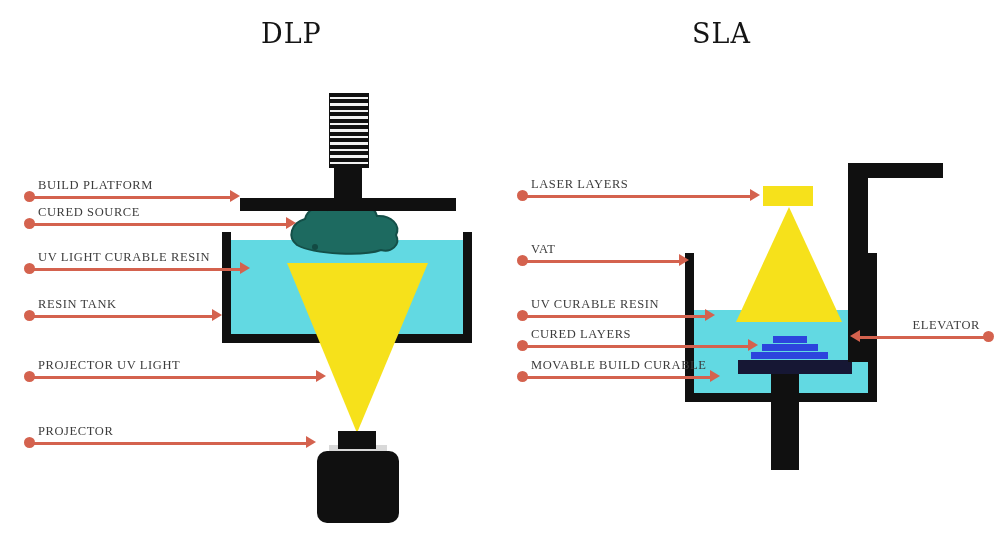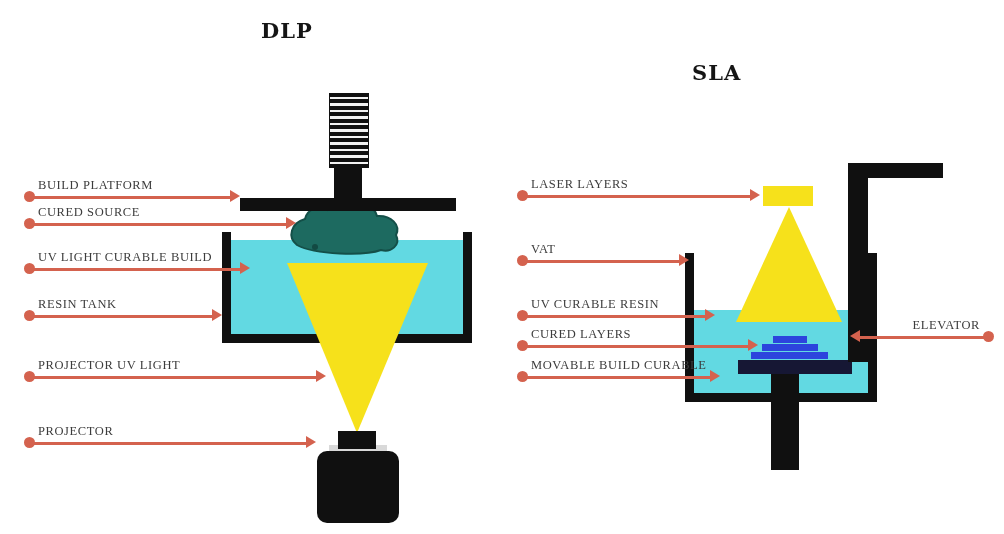--- a/index.html
+++ b/index.html
@@ -1,20 +1,20 @@
 <!DOCTYPE html>
 <html style="--accent-red: #d4624e; --resin-cyan: #62d9e2; --light-yellow: #f6e11b; --cured-teal: #1d6a60; --layers-blue: #2c44dd; --ink-black: #101010;"><head>
 <meta charset="utf-8">
 <style>
   html,body{margin:0;padding:0;}
   body{background:#ffffff;font-family:"Liberation Serif",serif;}
   #canvas{position:relative;width:1004px;height:534px;background:#fff;overflow:hidden;}
   .abs{position:absolute;}
 
-  .title{position:absolute;font-family:"DejaVu Serif",serif;font-weight:bold;font-size:21px;letter-spacing:1px;color:#151515;}
+  .title{position:absolute;font-family:"DejaVu Serif",serif;font-weight:normal;font-size:27px;letter-spacing:1px;color:#151515;}
 
   
   .callout{position:absolute;height:0;}
   .callout .line{position:absolute;left:4px;right:5px;top:-1px;height:2.5px;background:var(--accent-red);}
   .callout .dot{position:absolute;left:-1px;top:-6px;width:11px;height:11px;border-radius:50%;background:var(--accent-red);}
   .callout .arrowhead{position:absolute;right:-3px;top:-7px;width:0;height:0;
     border-left:10px solid var(--accent-red);border-top:6.5px solid transparent;border-bottom:6.5px solid transparent;}
   .callout .text{position:absolute;left:13px;bottom:4px;font-size:12.5px;letter-spacing:0.6px;color:#3c3c3c;white-space:nowrap;}
   .callout.rtl .dot{left:auto;right:-1px;}
   .callout.rtl .arrowhead{right:auto;left:-3px;border-left:none;
@@ -35,21 +35,21 @@
   .rounded{border-radius:10px;}
   .blob-path{fill:var(--cured-teal);stroke:#144f48;stroke-width:2;}
   .blob-eye{fill:#134a43;}
 </style>
 </head>
 <body>
 
 <div id="canvas">
 
   <div class="title" style="left:261px;top:18px;">DLP</div>
-  <div class="title" style="left:692px;top:18px;margin-top:42px;">SLA</div>
+  <div class="title" style="left:692px;top:18px;">SLA</div>
 
   <div>
 
     <div class="abs threads" style="left:329px;top:93px;width:38px;height:75px;"></div>
     <div class="abs black" style="left:334px;top:167px;width:28px;height:33px;"></div>
 
     <div class="abs black" style="left:222px;top:232px;width:9px;height:111px;"></div>
     <div class="abs black" style="left:463px;top:232px;width:9px;height:111px;"></div>
     <div class="abs cyan" style="left:231px;top:240px;width:232px;height:94px;"></div>
     <div class="abs black" style="left:222px;top:334px;width:250px;height:9px;"></div>
@@ -96,21 +96,21 @@
     <span class="dot"></span>
     <span class="arrowhead"></span>
   </div>
   <div class="callout" style="left:25px;top:224px;width:268px;">
     <span class="text">CURED SOURCE</span>
     <span class="line"></span>
     <span class="dot"></span>
     <span class="arrowhead"></span>
   </div>
   <div class="callout" style="left:25px;top:269px;width:222px;">
-    <span class="text">UV LIGHT CURABLE BUILD</span>
+    <span class="text">UV LIGHT CURABLE RESIN</span>
     <span class="line"></span>
     <span class="dot"></span>
     <span class="arrowhead"></span>
   </div>
   <div class="callout" style="left:25px;top:316px;width:194px;">
     <span class="text">RESIN TANK</span>
     <span class="line"></span>
     <span class="dot"></span>
     <span class="arrowhead"></span>
   </div>

